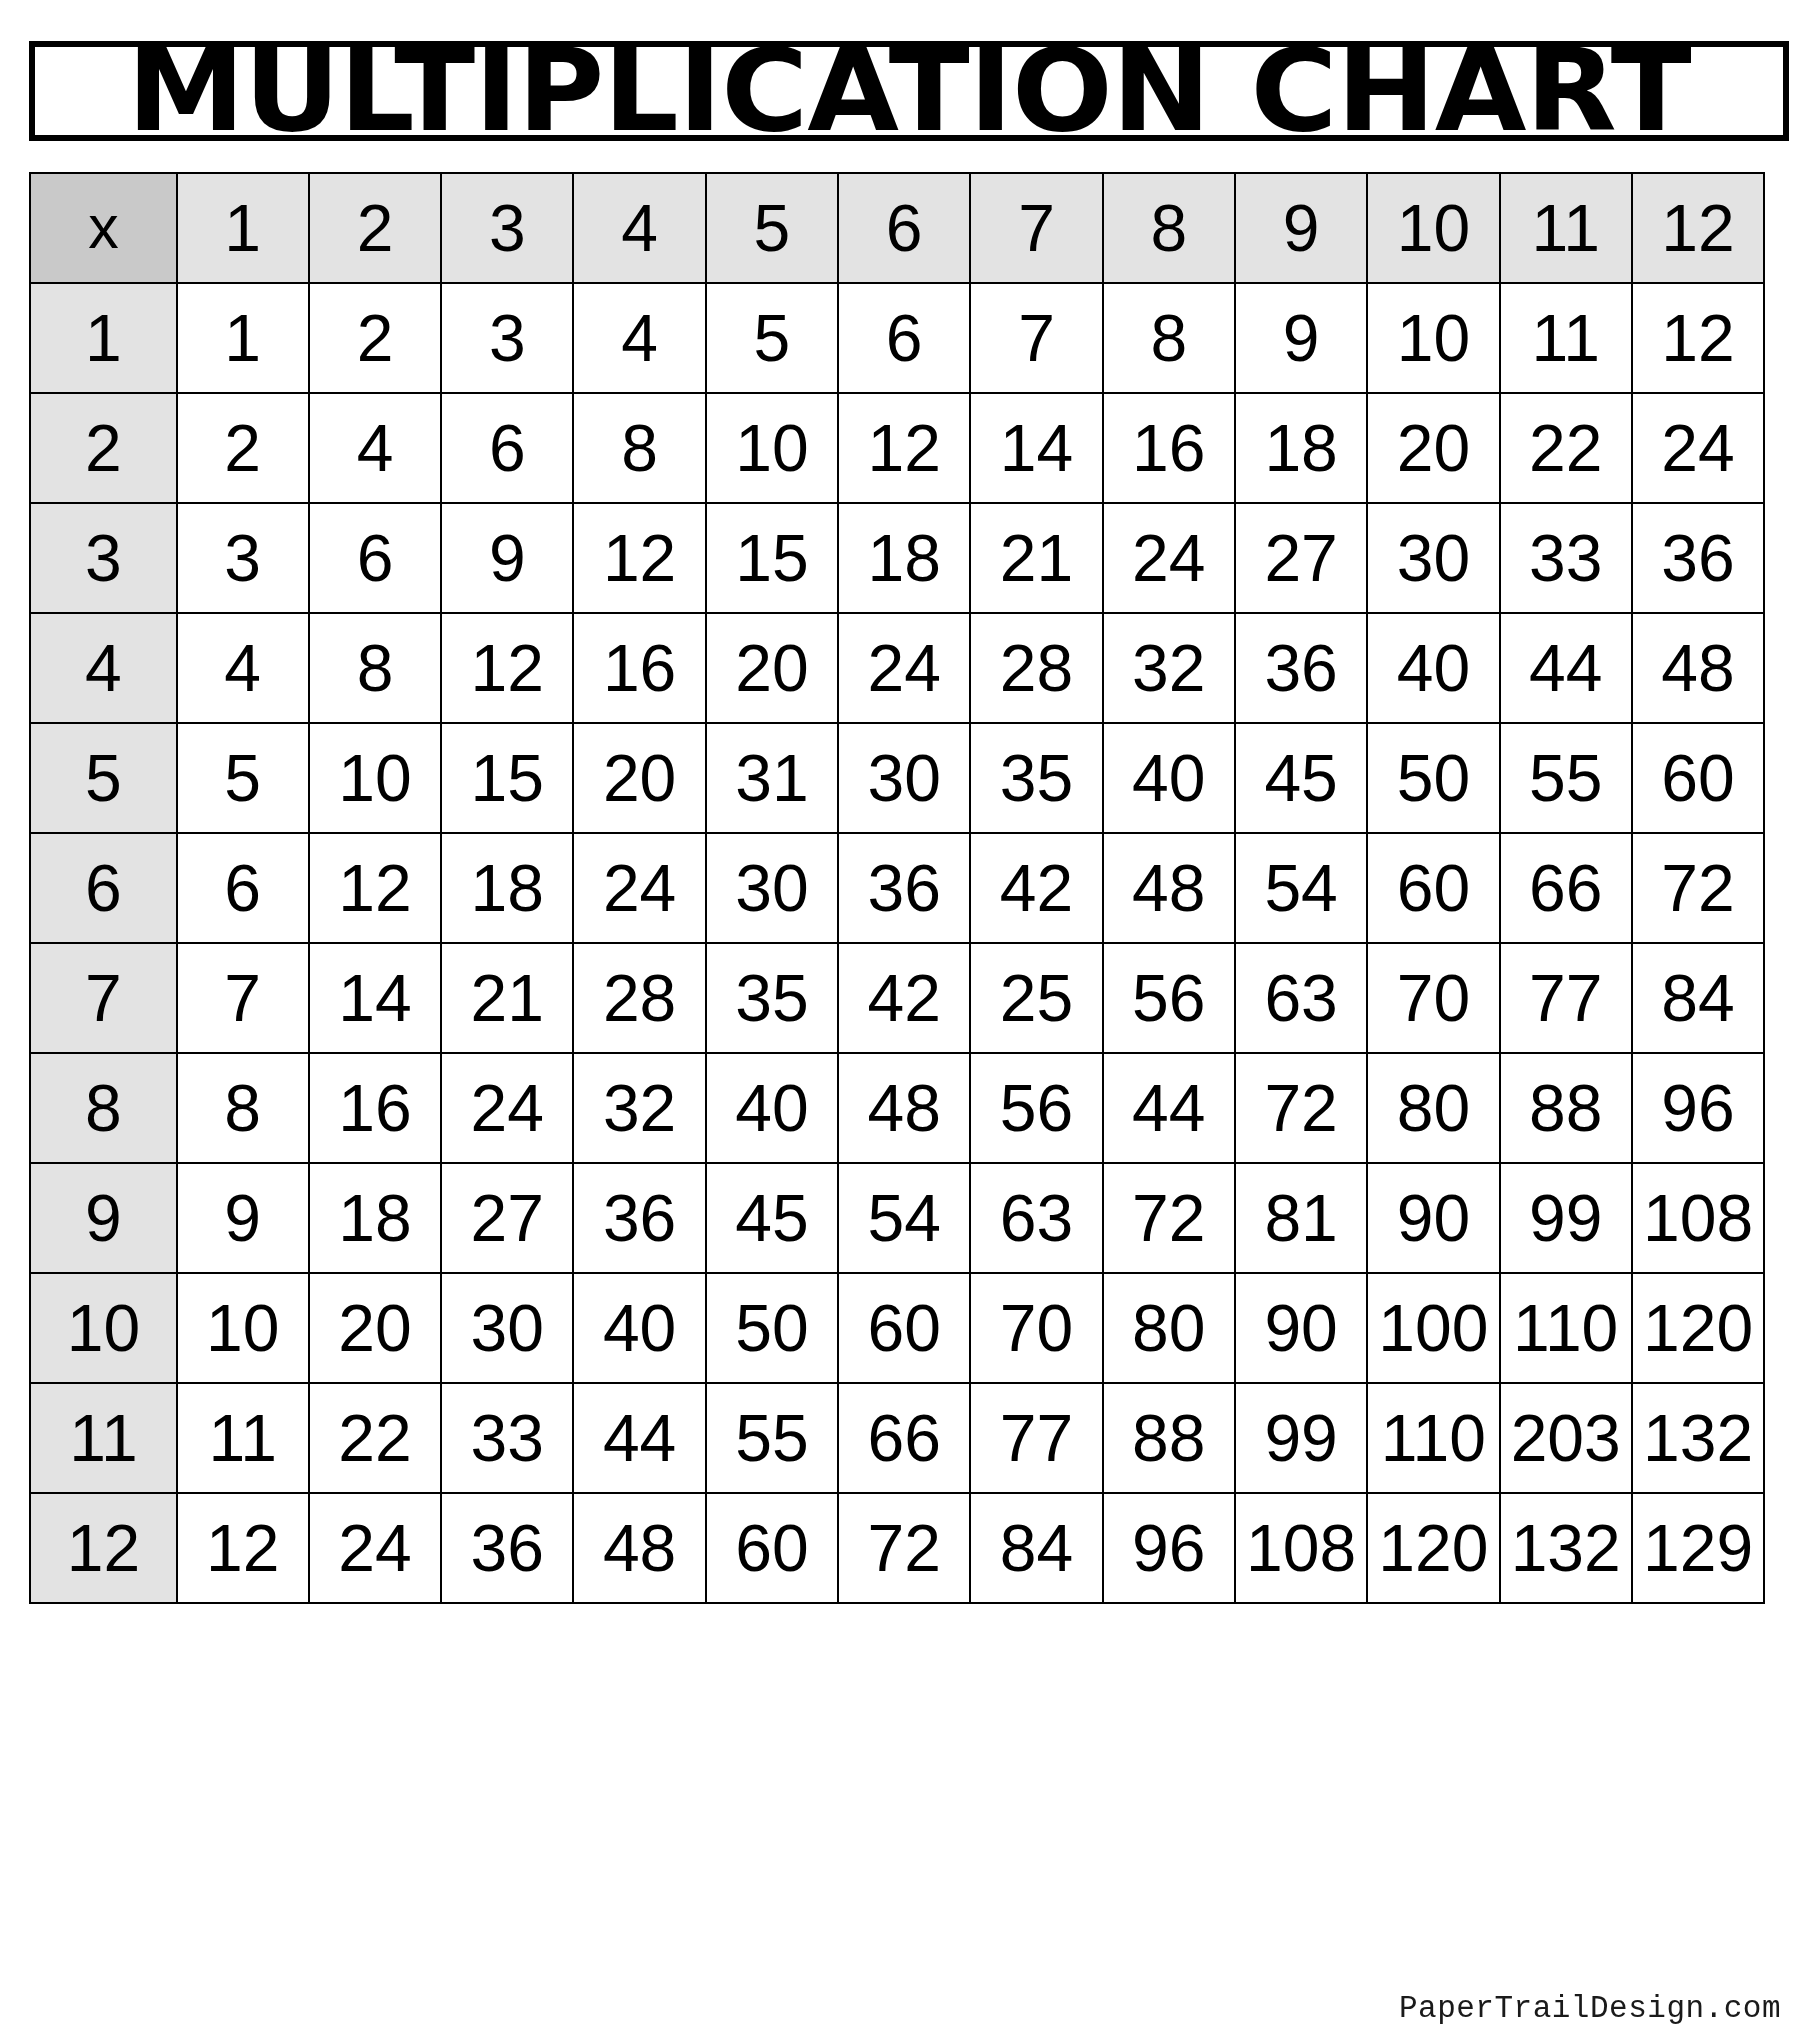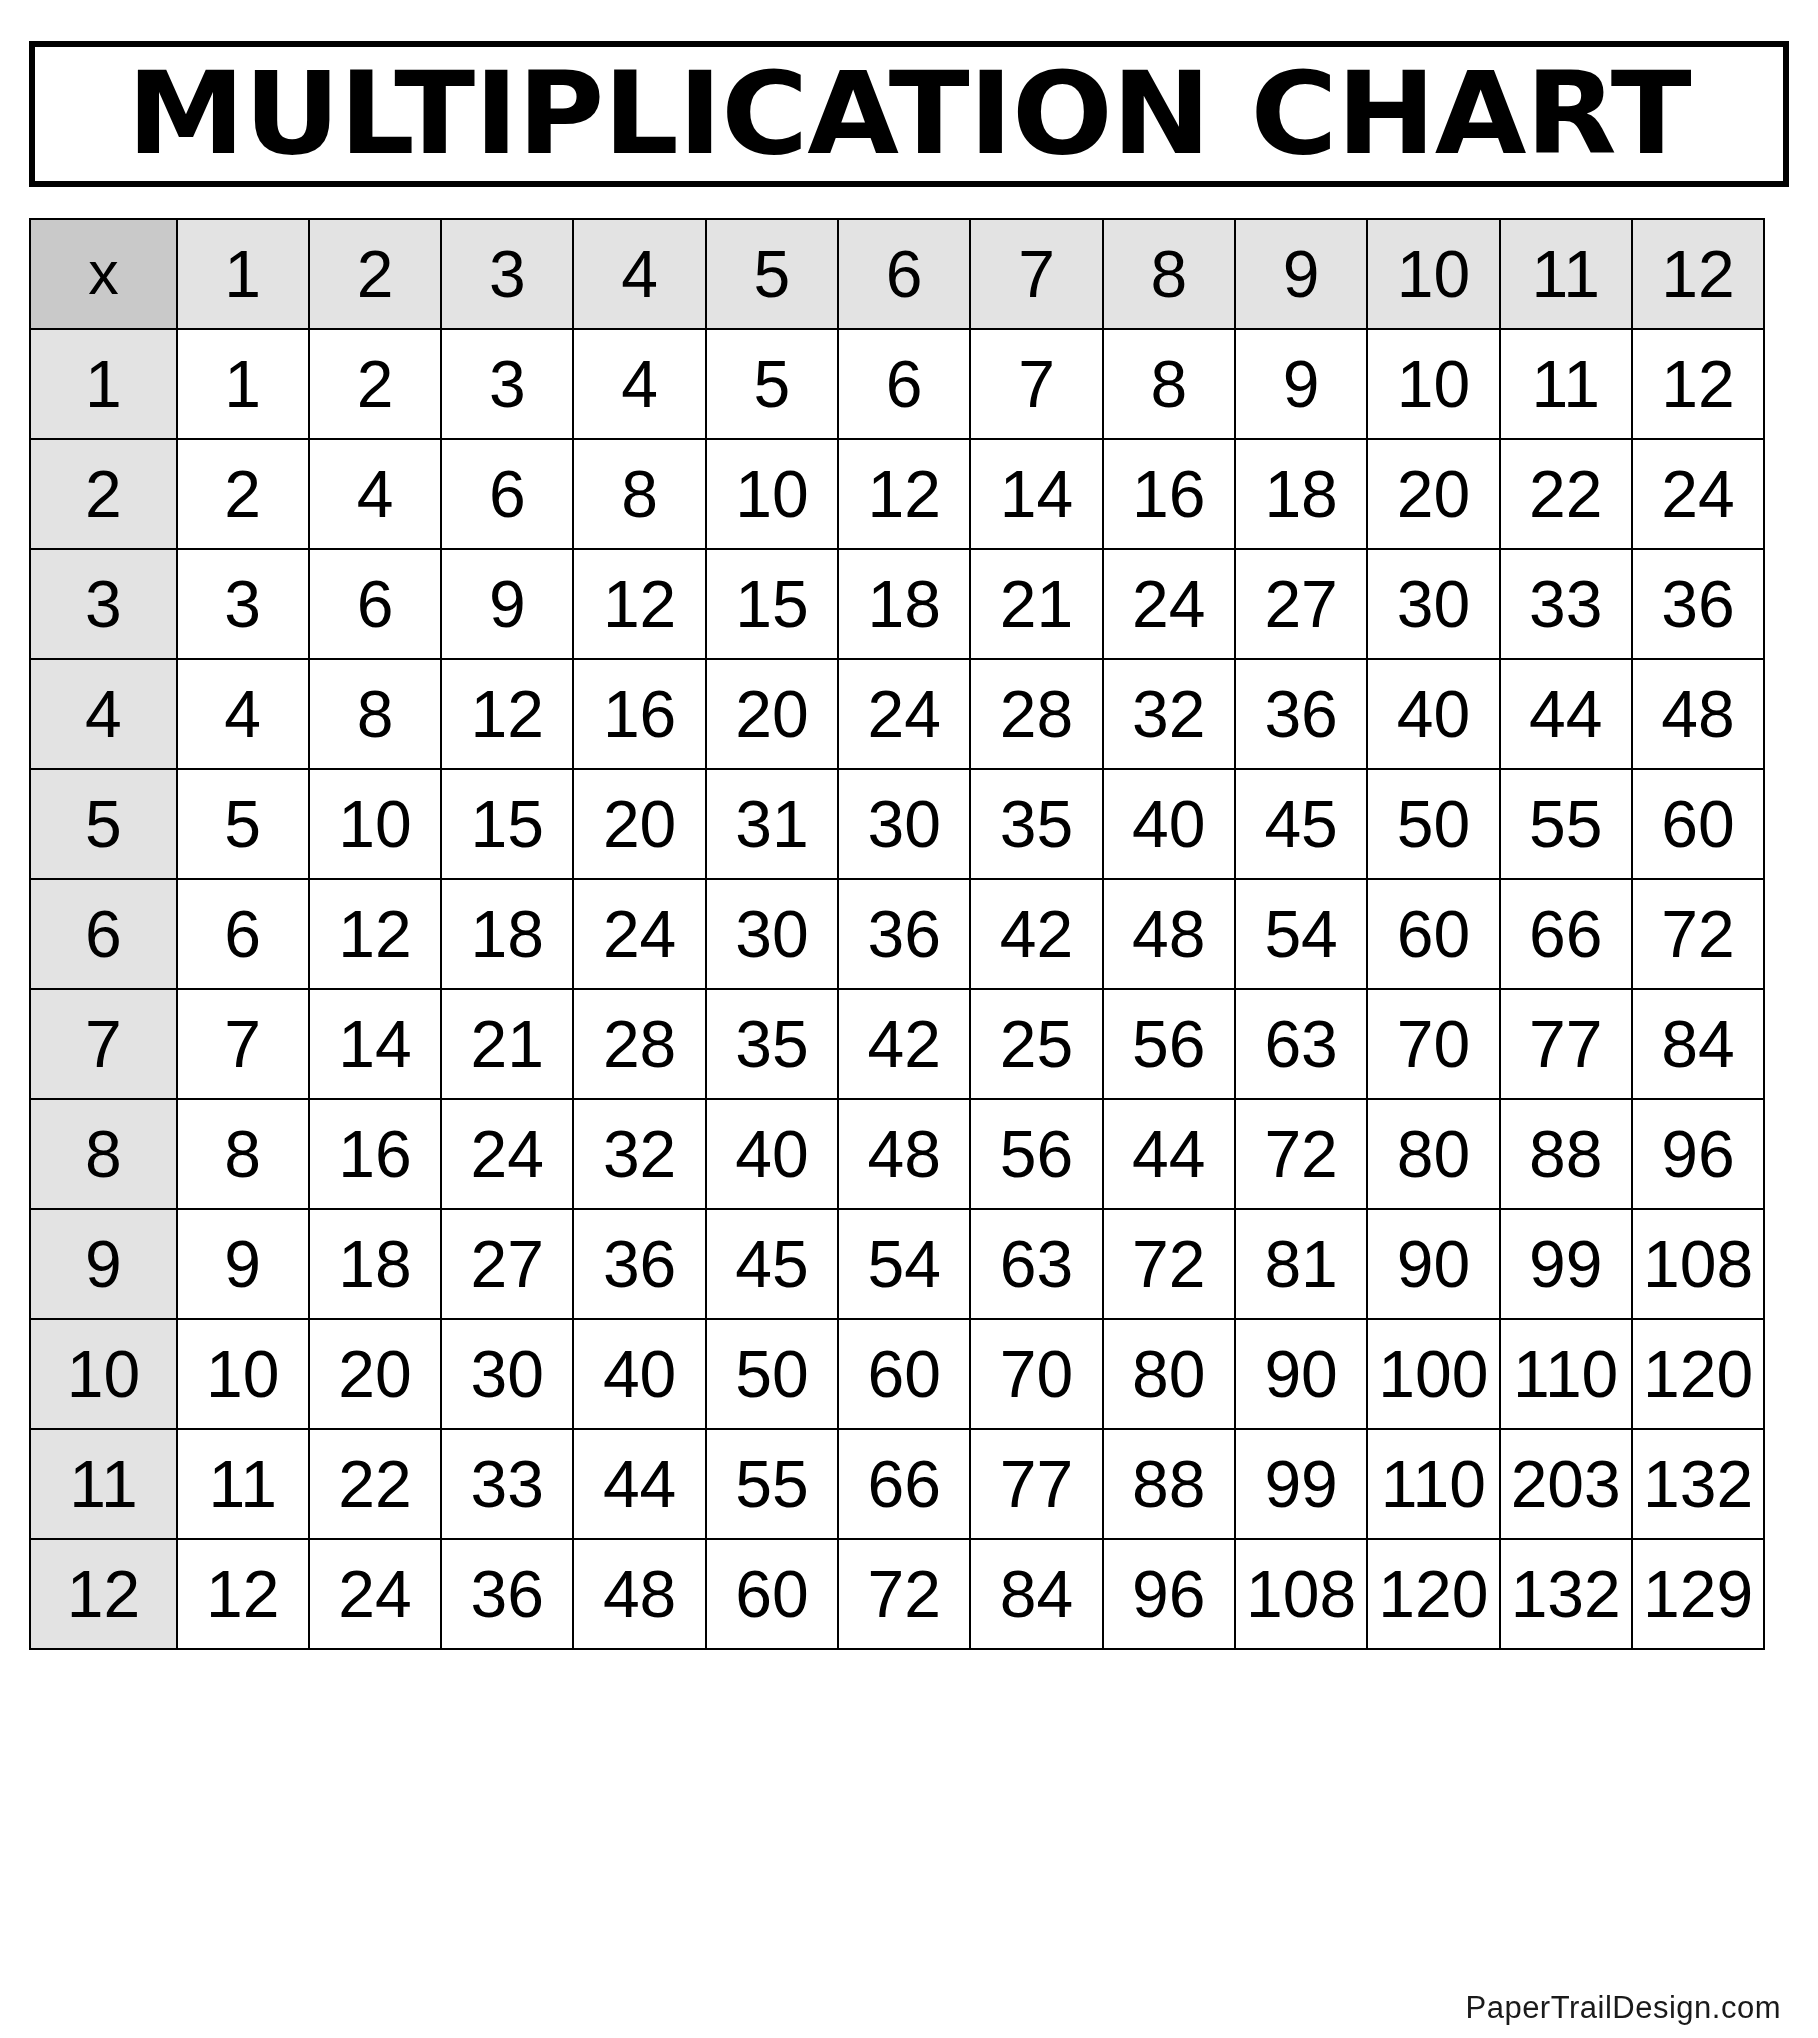--- a/index.html
+++ b/index.html
@@ -18,21 +18,21 @@
     position: relative;
     width: 1818px;
     height: 2039px;
     box-sizing: border-box;
     padding: 26px 27.5px 0 27.5px;
   }
 
   
   .title-box {
     border: 6.4px solid #000000;
-    height: 146px;
+    height: 100px;
     display: flex;
     align-items: center;
     justify-content: center;
     margin: 14.7px 1.8px 31px 1.8px;
     box-sizing: border-box;
   }
   .title-text {
     font-family: "DejaVu Sans", sans-serif;
     font-weight: bold;
     font-size: 114px;
@@ -80,21 +80,21 @@
   }
   table.mchart tbody td {
     background: #ffffff;
   }
 
   
   .footer {
     position: absolute;
     right: 37px;
     bottom: 13px;
-    font-family: Liberation Sans, sans-serif;
+    font-family: Liberation Mono, monospace;
     font-size: 31px;
     color: #1a1a1a;
     letter-spacing: 0.5px;
   }
 </style>
 </head>
 <body>
 
 <div class="page">
 

